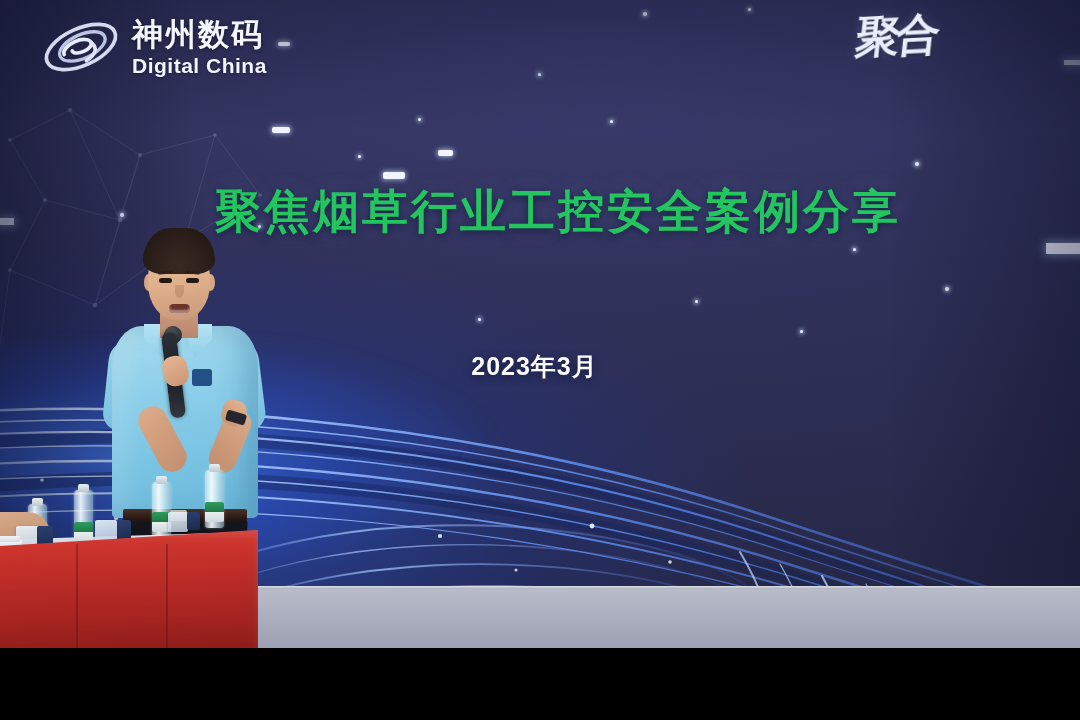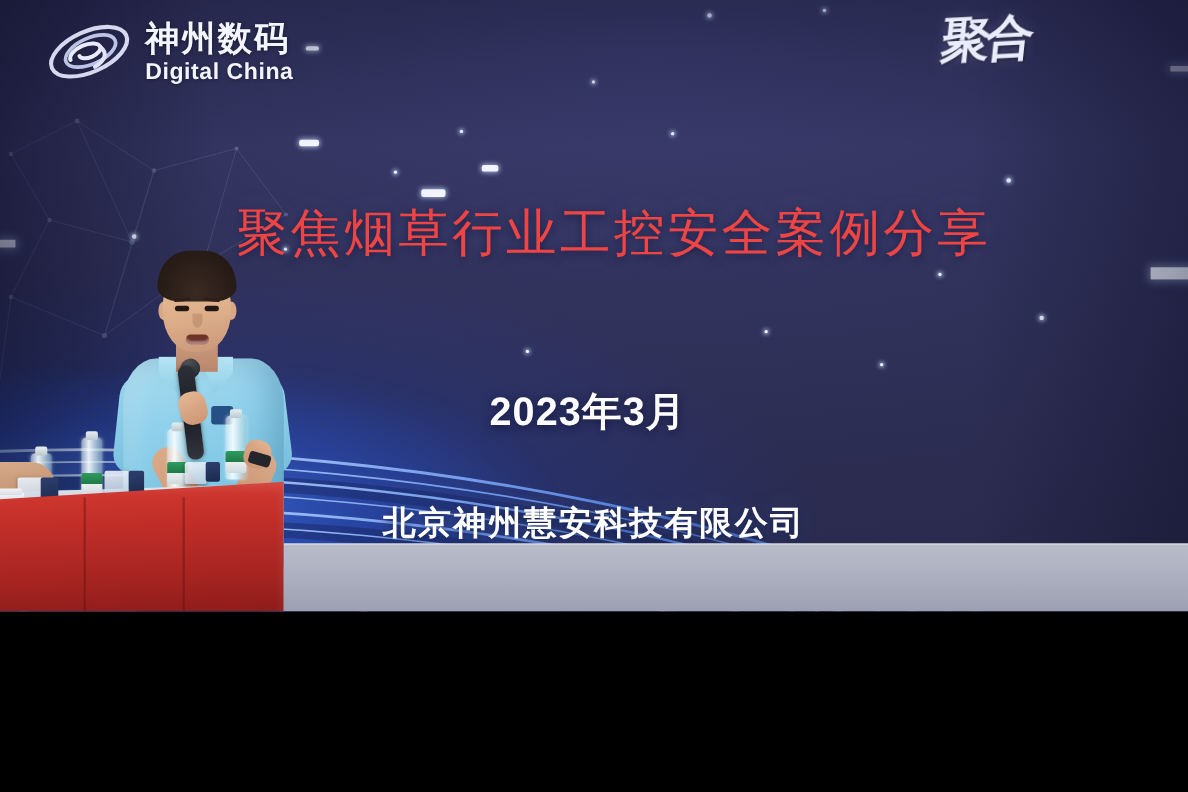--- a/index.html
+++ b/index.html
@@ -3,21 +3,21 @@
 <meta charset="utf-8">
 <title>Conference Stage Presentation</title>
 <style>
   html, body {
     margin: 0; padding: 0;
     background: #000;
     font-family: "Liberation Sans", "DejaVu Sans", sans-serif;
   }
   #scene {
     position: relative;
-    width: 1080px; height: 556px;
+    width: 1080px; height: 648px;
     overflow: hidden;
     background: #2a2b50;
     user-select: none;
   }
 
   
   .led-screen {
     position: absolute;
     left: 0; top: 0; width: 1080px; height: 660px;
     background:
@@ -102,29 +102,29 @@
   .jh-sub {
     font-size: 27px; font-weight: 600; color: #f0f3ff;
     letter-spacing: 5px; margin-top: 2px;
     text-shadow: 0 1px 5px rgba(0,0,0,0.45);
   }
 
   
   .slide-title {
     position: absolute; left: 0; right: 0; top: 181px;
     text-align: center;
-    font-size: 46px; font-weight: 400; color: #ef4444;
+    font-size: 46px; font-weight: 700; color: #22c55e;
     letter-spacing: 3px;
     text-shadow: 0 2px 9px rgba(10,14,48,0.75), 0 0 22px rgba(150,180,255,0.20);
     margin-left: 36px;
   }
   .slide-date {
     position: absolute; left: 0; right: 11px; top: 350px;
     text-align: center;
-    font-size: 36px; font-weight: 700; color: #fdfdff;
+    font-size: 25px; font-weight: 700; color: #fdfdff;
     letter-spacing: 1px;
     text-shadow: 0 2px 8px rgba(10,14,48,0.7);
   }
   .slide-company {
     position: absolute; left: 0; right: 0; top: 455px;
     text-align: center;
     font-size: 30px; font-weight: 700; color: #ffffff;
     letter-spacing: 2px;
     text-shadow: 0 2px 9px rgba(8,20,70,0.75), 0 0 18px rgba(160,195,255,0.22);
   }
@@ -494,21 +494,20 @@
       <span class="dc-en">Digital China</span>
     </div>
   </div>
 
   <div class="logo-right">
     <div class="jh-brush">聚合</div>
   </div>
 
   <div class="slide-title">聚焦烟草行业工控安全案例分享</div>
   <div class="slide-date">2023年3月</div>
-  <div class="slide-company">北京神州慧安科技有限公司</div>
 
   <div class="stage-floor">
     <div class="floor-edge"></div>
   </div>
 
   <div class="speaker">
     <div class="sp-pants"></div>
     <div class="sp-sleeve-l"></div>
     <div class="sp-sleeve-r"></div>
     <div class="sp-shirt"></div>

